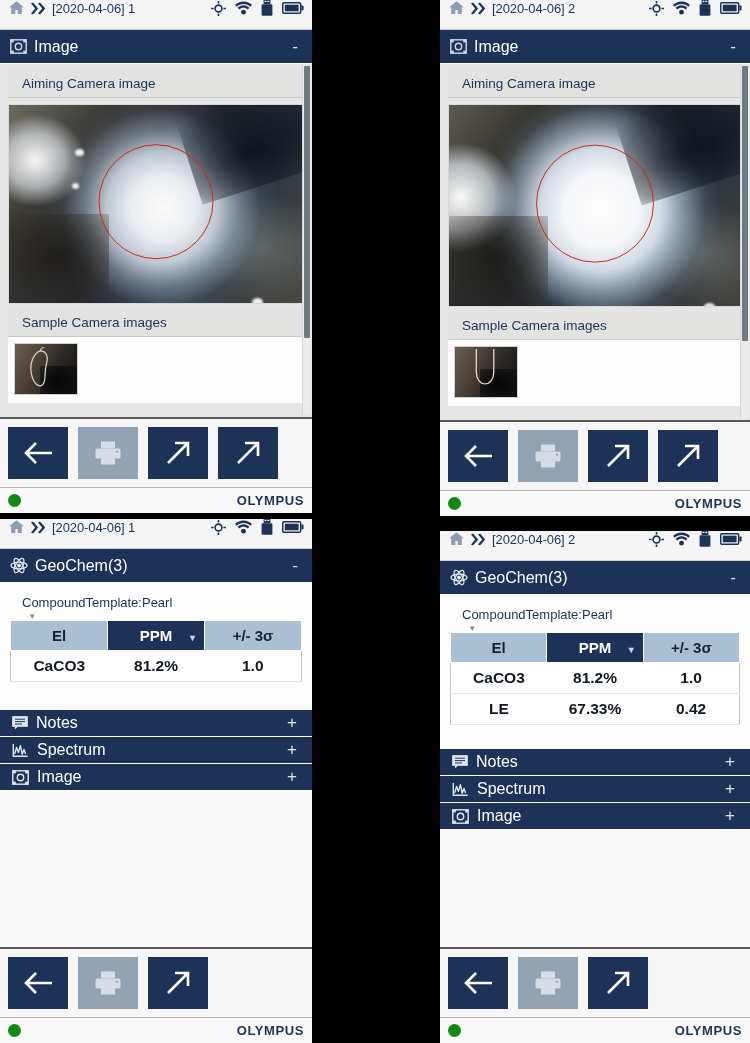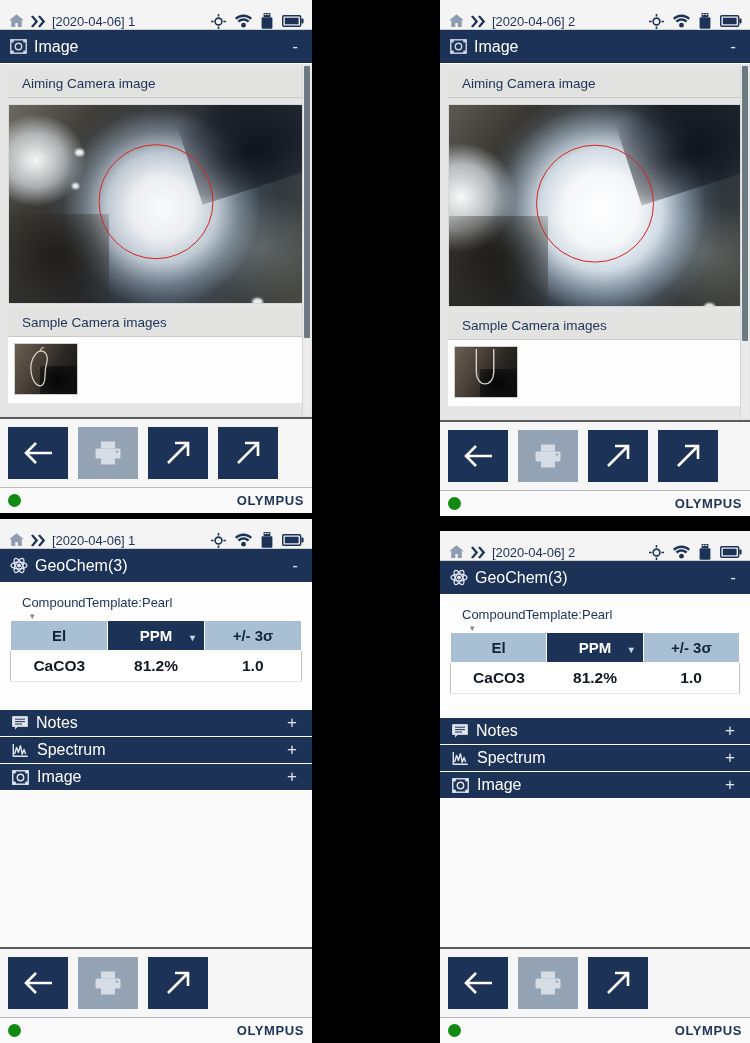--- a/index.html
+++ b/index.html
@@ -17,21 +17,21 @@
     overflow: hidden;
     display: flex;
     flex-direction: column;
   }
   
   .statusbar {
     height: 30px;
     background: #f4f4f4;
     border-bottom: 1px solid #cdcdcd;
     display: flex;
-    align-items: flex-end;
+    align-items: flex-start;
     padding: 0 8px;
     flex: 0 0 auto;
   }
   .sb-left { display: flex; align-items: center; gap: 5px; }
   .sb-title {
     font-size: 13px; color: #1c3256; font-weight: 400;
     letter-spacing: -0.1px; white-space: nowrap;
   }
   .sb-spacer { flex: 1 1 auto; }
   .sb-icons { display: flex; align-items: center; gap: 9px; }
@@ -710,20 +710,25 @@
             </th>
             <th>+/- 3σ</th>
           </tr>
         </thead>
         <tbody>
           <tr>
             <td>CaCO3</td>
             <td>81.2%</td>
             <td>1.0</td>
           </tr>
+          <tr>
+            <td>LE</td>
+            <td>67.33%</td>
+            <td>0.42</td>
+          </tr>
         </tbody>
       </table>
       <div style="height:24px; background:#fdfdfd;"></div>
     </div>
 
     <div class="accordion">
       <div class="acc-row">
         <span class="a-icon">
           <svg width="16" height="14" viewBox="0 0 16 14">
               <rect x="0.7" y="0.7" width="14.6" height="9.6" fill="#dfe6ef" stroke="#dfe6ef" stroke-width="1"></rect>

